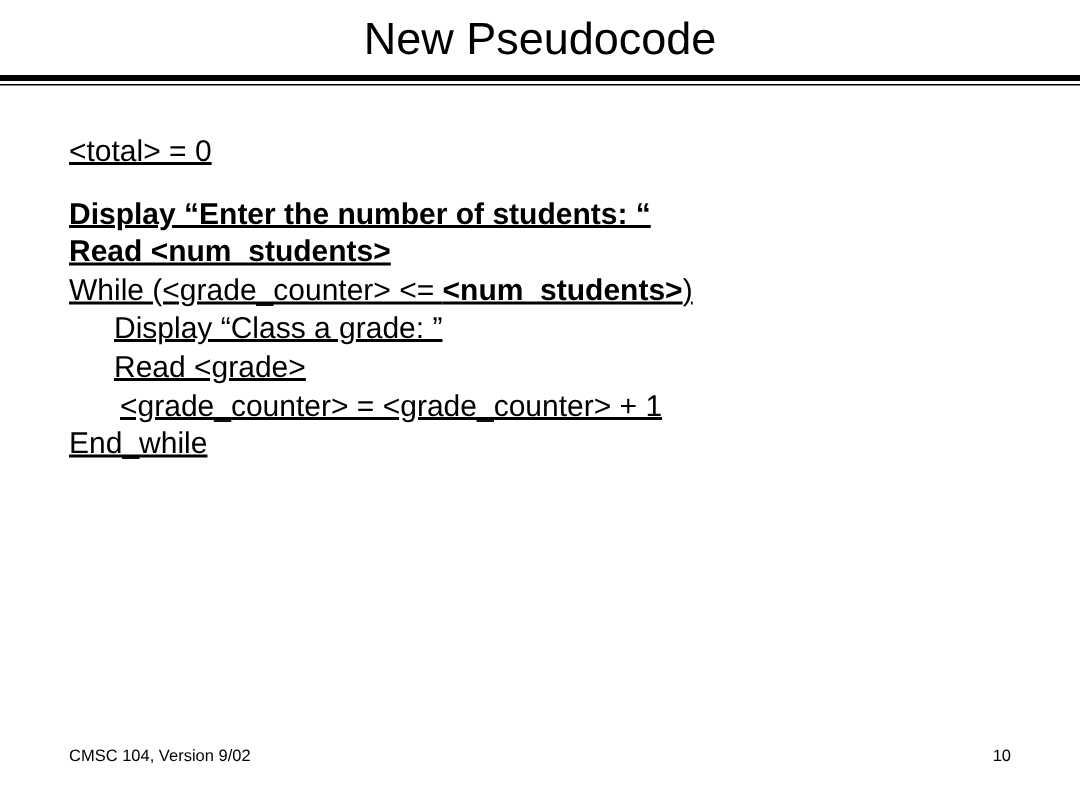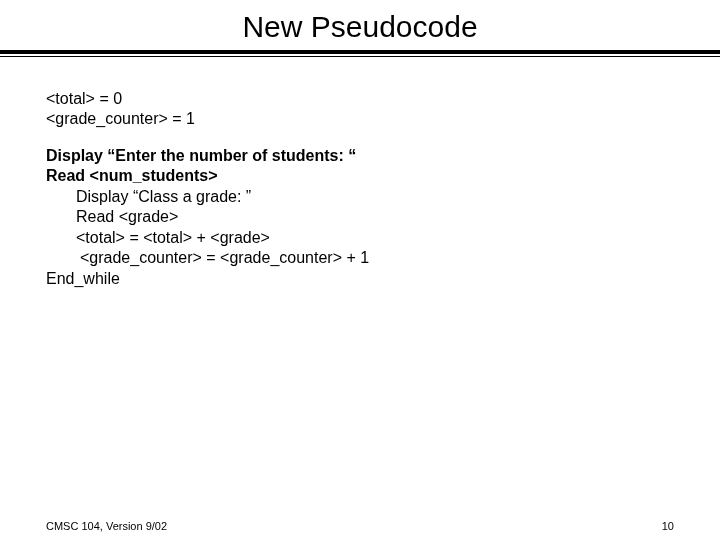--- a/index.html
+++ b/index.html
@@ -33,32 +33,33 @@
     border-top: 4px solid #000;
     margin: 0;
   }
   .rule-thin {
     border: none;
     border-top: 1px solid #000;
     margin-top: 2px;
   }
   .content {
     padding: 24px 46px 0 46px;
-    font-size: 16px;
+    font-size: 20px;
     line-height: 1.28;
+    text-decoration: underline;
   }
   .block-init {
     margin-bottom: 16px;
   }
   .bold { font-weight: 700; }
   .indent1 { padding-left: 30px; }
   .indent1b { padding-left: 34px; }
   .footer {
     position: absolute;
-    bottom: 8px;
+    bottom: 30px;
     left: 46px;
     right: 46px;
     font-size: 11px;
     color: #000;
   }
   .page-num {
     position: absolute;
     right: 0;
     bottom: 0;
     font-size: 11px;
@@ -72,29 +73,28 @@
   <div class="title">New Pseudocode</div>
   <div class="rule-block">
     <hr class="rule-thick">
     <hr class="rule-thin">
   </div>
 
   <div class="content">
 
     <div class="block-init">
       <div>&lt;total&gt; = 0</div>
-      <div>&lt;grade_counter&gt; = 1</div>
     </div>
 
     <div>
       <div class="bold">Display “Enter the number of students: “</div>
       <div class="bold">Read &lt;num_students&gt;</div>
+      <div><span>While  (&lt;grade_counter&gt;  &lt;=  </span><span class="bold">&lt;num_students&gt;</span><span>)</span></div>
       <div class="indent1">Display “Class a grade: ”</div>
       <div class="indent1">Read &lt;grade&gt;</div>
-      <div class="indent1">&lt;total&gt; = &lt;total&gt; + &lt;grade&gt;</div>
       <div class="indent1b">&lt;grade_counter&gt; = &lt;grade_counter&gt; + 1</div>
       <div>End_while</div>
     </div>
 
   </div>
 
   <div class="footer">
     <span>CMSC 104, Version 9/02</span>
     <span class="page-num">10</span>
   </div>

